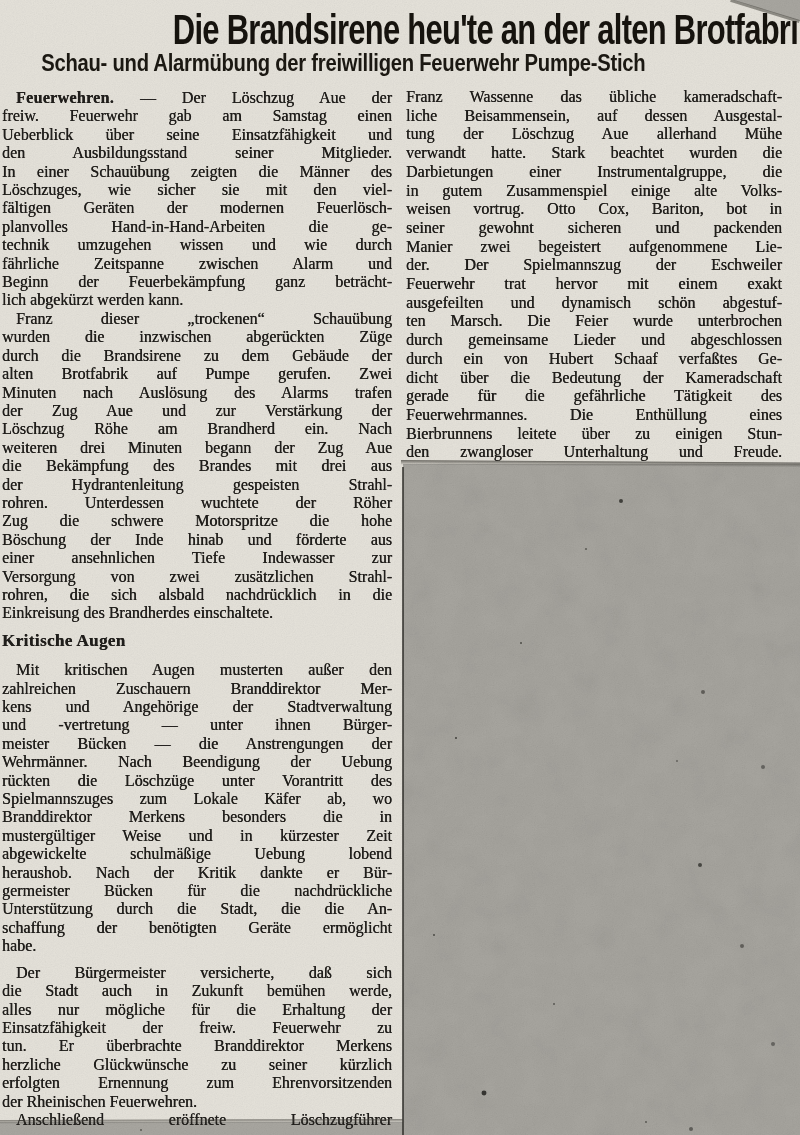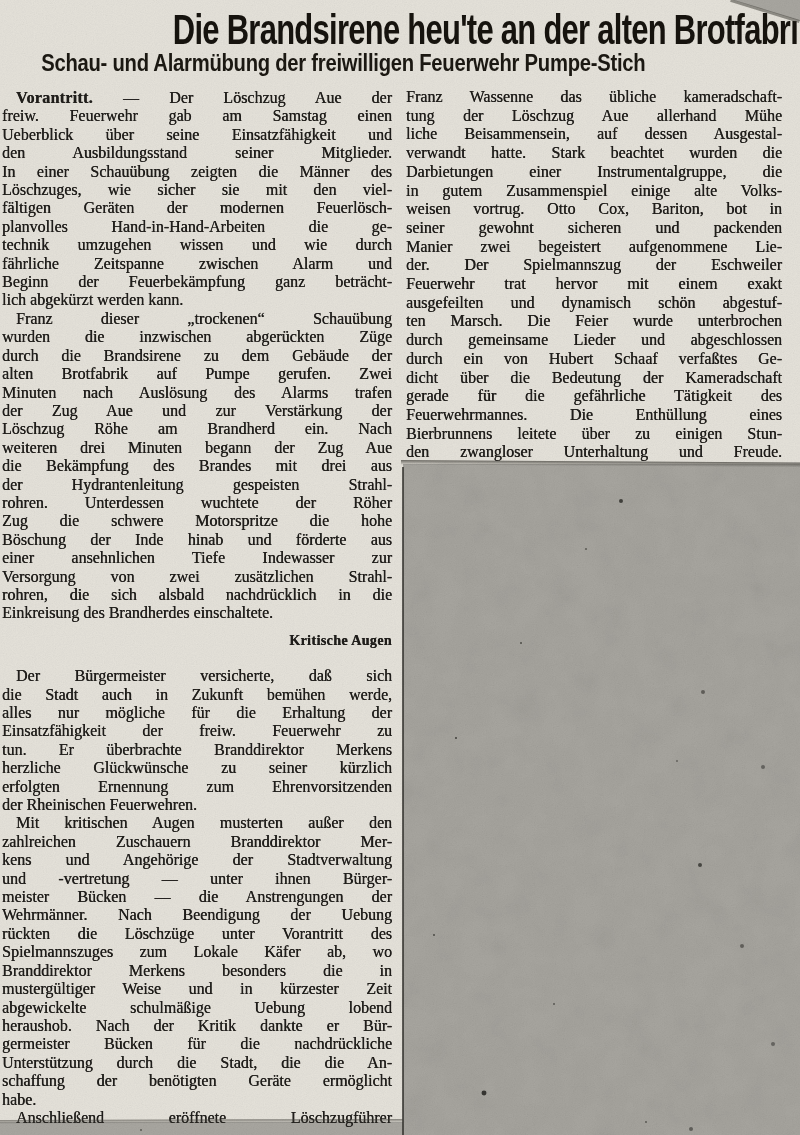--- a/index.html
+++ b/index.html
@@ -32,22 +32,22 @@
   }
   .subheadline .squeeze { display:inline-block; transform:scaleX(.88); transform-origin:50% 50%; letter-spacing:-.3px; }
 
   
   .clip-left, .clip-right { font-size:16px; text-shadow:.3px 0 0 currentColor; }
   .line { text-align:justify; text-align-last:justify; }
   .line.end { text-align-last:left; }
   .line.ind { text-indent:14px; }
   .para.gap { margin-top:8px; }
   .subheading {
-    font-weight:700; text-align:right; font-size:14px;
-    margin:9px 0 17px; letter-spacing:.4px; text-shadow:.3px 0 0 currentColor;
+    font-weight:700; text-align:left; font-size:17px;
+    margin:9px 0 11px; letter-spacing:.4px; text-shadow:.3px 0 0 currentColor;
   }
   b.lead { font-weight:700; letter-spacing:.3px; }
 
   
   .edge-top-gray {
     position:absolute; left:401px; top:460px; width:399px; height:5px;
     background:linear-gradient(to bottom, rgba(66,64,58,.75), rgba(66,64,58,0));
     transform:rotate(.35deg); transform-origin:left center;
   }
   .edge-left-gray { position:absolute; left:402px; top:467px; width:2px; height:668px; background:#2f2d29; opacity:.75; }
@@ -89,21 +89,21 @@
     <div class="headline">
       <span class="squeeze">Die Brandsirene heu'te an der alten Brotfabrik</span>
     </div>
     <div class="subheadline">
       <span class="squeeze">Schau- und Alarmübung der freiwilligen Feuerwehr Pumpe-Stich</span>
     </div>
   </div>
 
   <div class="clip clip-left" id="col-0">
       <div class="para">
-        <div class="line ind"><b class="lead">Vorantritt.</b> — Der Löschzug Aue der</div>
+        <div class="line ind"><b class="lead">Feuerwehren.</b> — Der Löschzug Aue der</div>
         <div class="line">freiw. Feuerwehr gab am Samstag einen</div>
         <div class="line">Ueberblick über seine Einsatzfähigkeit und</div>
         <div class="line">den Ausbildungsstand seiner Mitglieder.</div>
         <div class="line">In einer Schauübung zeigten die Männer des</div>
         <div class="line">Löschzuges, wie sicher sie mit den viel-</div>
         <div class="line">fältigen Geräten der modernen Feuerlösch-</div>
         <div class="line">planvolles Hand-in-Hand-Arbeiten die ge-</div>
         <div class="line">technik umzugehen wissen und wie durch</div>
         <div class="line">fährliche Zeitspanne zwischen Alarm und</div>
         <div class="line">Beginn der Feuerbekämpfung ganz beträcht-</div>
@@ -122,57 +122,57 @@
         <div class="line">der Hydrantenleitung gespeisten Strahl-</div>
         <div class="line">rohren. Unterdessen wuchtete der Röher</div>
         <div class="line">Zug die schwere Motorspritze die hohe</div>
         <div class="line">Böschung der Inde hinab und förderte aus</div>
         <div class="line">einer ansehnlichen Tiefe Indewasser zur</div>
         <div class="line">Versorgung von zwei zusätzlichen Strahl-</div>
         <div class="line">rohren, die sich alsbald nachdrücklich in die</div>
         <div class="line end">Einkreisung des Brandherdes einschaltete.</div>
       </div>
       <div class="subheading">Kritische Augen</div>
-      <div class="para gap">
-        <div class="line ind">Der Bürgermeister versicherte, daß sich</div>
-        <div class="line">die Stadt auch in Zukunft bemühen werde,</div>
-        <div class="line">alles nur mögliche für die Erhaltung der</div>
-        <div class="line">Einsatzfähigkeit der freiw. Feuerwehr zu</div>
-        <div class="line">tun. Er überbrachte Branddirektor Merkens</div>
-        <div class="line">herzliche Glückwünsche zu seiner kürzlich</div>
-        <div class="line">erfolgten Ernennung zum Ehrenvorsitzenden</div>
-        <div class="line end">der Rheinischen Feuerwehren.</div>
-      </div>
       <div class="para">
         <div class="line ind">Mit kritischen Augen musterten außer den</div>
         <div class="line">zahlreichen Zuschauern Branddirektor Mer-</div>
         <div class="line">kens und Angehörige der Stadtverwaltung</div>
         <div class="line">und -vertretung — unter ihnen Bürger-</div>
         <div class="line">meister Bücken — die Anstrengungen der</div>
         <div class="line">Wehrmänner. Nach Beendigung der Uebung</div>
         <div class="line">rückten die Löschzüge unter Vorantritt des</div>
         <div class="line">Spielmannszuges zum Lokale Käfer ab, wo</div>
         <div class="line">Branddirektor Merkens besonders die in</div>
         <div class="line">mustergültiger Weise und in kürzester Zeit</div>
         <div class="line">abgewickelte schulmäßige Uebung lobend</div>
         <div class="line">heraushob. Nach der Kritik dankte er Bür-</div>
         <div class="line">germeister Bücken für die nachdrückliche</div>
         <div class="line">Unterstützung durch die Stadt, die die An-</div>
         <div class="line">schaffung der benötigten Geräte ermöglicht</div>
         <div class="line end">habe.</div>
       </div>
+      <div class="para gap">
+        <div class="line ind">Der Bürgermeister versicherte, daß sich</div>
+        <div class="line">die Stadt auch in Zukunft bemühen werde,</div>
+        <div class="line">alles nur mögliche für die Erhaltung der</div>
+        <div class="line">Einsatzfähigkeit der freiw. Feuerwehr zu</div>
+        <div class="line">tun. Er überbrachte Branddirektor Merkens</div>
+        <div class="line">herzliche Glückwünsche zu seiner kürzlich</div>
+        <div class="line">erfolgten Ernennung zum Ehrenvorsitzenden</div>
+        <div class="line end">der Rheinischen Feuerwehren.</div>
+      </div>
       <div class="para">
         <div class="line ind">Anschließend eröffnete Löschzugführer</div>
       </div>
     </div>
   <div class="clip clip-right" id="col-1">
       <div class="para">
         <div class="line">Franz Wassenne das übliche kameradschaft-</div>
+        <div class="line">liche Beisammensein, auf dessen Ausgestal-</div>
         <div class="line">tung der Löschzug Aue allerhand Mühe</div>
-        <div class="line">liche Beisammensein, auf dessen Ausgestal-</div>
         <div class="line">verwandt hatte. Stark beachtet wurden die</div>
         <div class="line">Darbietungen einer Instrumentalgruppe, die</div>
         <div class="line">in gutem Zusammenspiel einige alte Volks-</div>
         <div class="line">weisen vortrug. Otto Cox, Bariton, bot in</div>
         <div class="line">seiner gewohnt sicheren und packenden</div>
         <div class="line">Manier zwei begeistert aufgenommene Lie-</div>
         <div class="line">der. Der Spielmannszug der Eschweiler</div>
         <div class="line">Feuerwehr trat hervor mit einem exakt</div>
         <div class="line">ausgefeilten und dynamisch schön abgestuf-</div>
         <div class="line">ten Marsch. Die Feier wurde unterbrochen</div>

